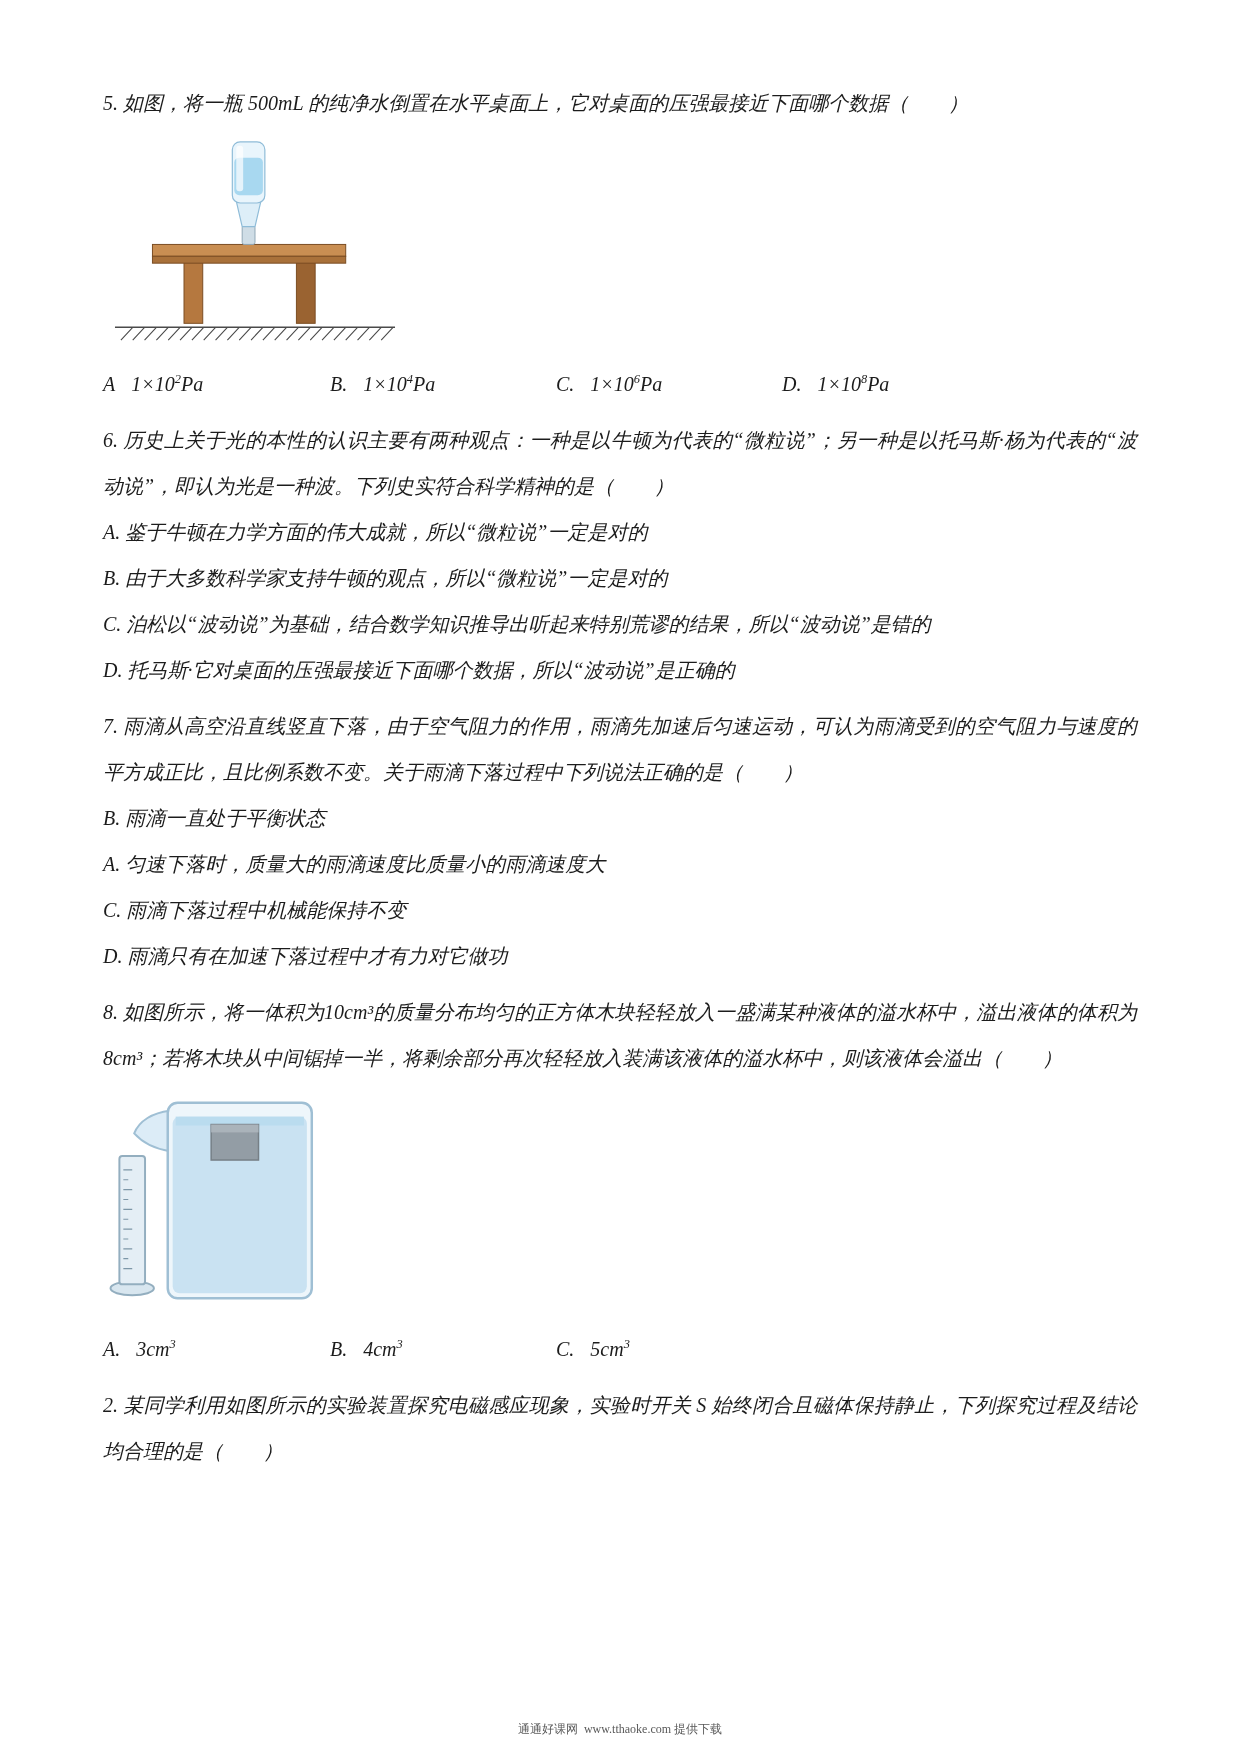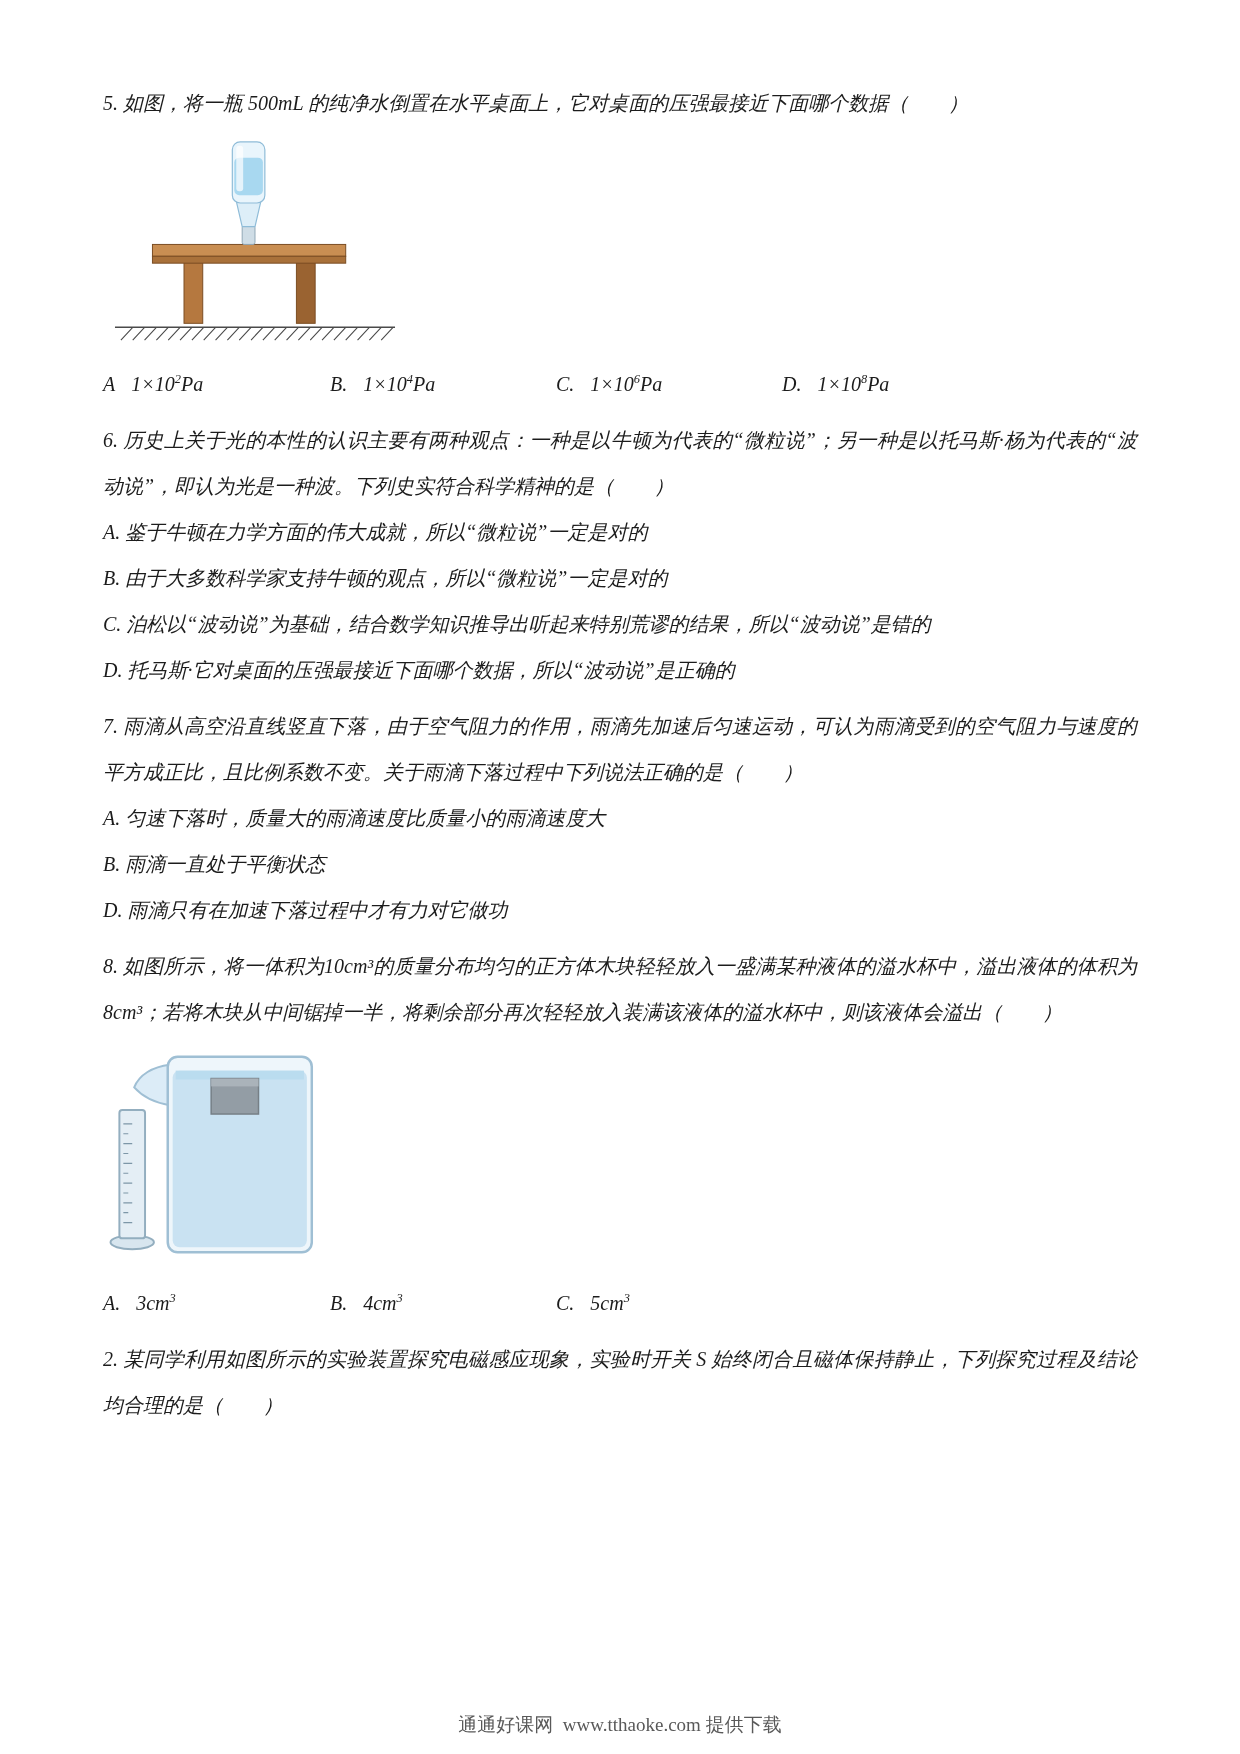--- a/index.html
+++ b/index.html
@@ -12,21 +12,21 @@
   .page { position:absolute; inset:0; padding:80px 103px 0 103px;font-style:italic; }
   .para { line-height:46px; text-align:justify; }
   .line { line-height:46px; }
   .question { margin-bottom:10px; }
   .options-row { display:grid; grid-template-columns:227px 226px 226px 1fr; line-height:46px; }
   .opt-label { margin-right:16px; }
   sup { font-size:0.62em; line-height:0; vertical-align:super; }
   figure { margin:8px 0 10px 2px; }
   .footer {
     position:absolute; left:0; right:0; bottom:16px; text-align:center;
-    font-size:19px; color:#595959; white-space:pre;
+    font-size:12px; color:#595959; white-space:pre;
   }
 </style>
 </head>
 <body>
 
 <div class="page">
 
   <div class="question">
     <div class="para">5. 如图，将一瓶 500mL 的纯净水倒置在水平桌面上，它对桌面的压强最接近下面哪个数据（　　）</div>
 
@@ -66,22 +66,23 @@
   <div class="question">
     <div class="para">6. 历史上关于光的本性的认识主要有两种观点：一种是以牛顿为代表的“微粒说”；另一种是以托马斯·杨为代表的“波动说”，即认为光是一种波。下列史实符合科学精神的是（　　）</div>
     <div class="line">A. 鉴于牛顿在力学方面的伟大成就，所以“微粒说”一定是对的</div>
     <div class="line">B. 由于大多数科学家支持牛顿的观点，所以“微粒说”一定是对的</div>
     <div class="line">C. 泊松以“波动说”为基础，结合数学知识推导出听起来特别荒谬的结果，所以“波动说”是错的</div>
     <div class="line">D. 托马斯·它对桌面的压强最接近下面哪个数据，所以“波动说”是正确的</div>
   </div>
 
   <div class="question">
     <div class="para">7. 雨滴从高空沿直线竖直下落，由于空气阻力的作用，雨滴先加速后匀速运动，可认为雨滴受到的空气阻力与速度的平方成正比，且比例系数不变。关于雨滴下落过程中下列说法正确的是（　　）</div>
+    <div class="line">B. 雨滴一直处于平衡状态</div>
     <div class="line">A. 匀速下落时，质量大的雨滴速度比质量小的雨滴速度大</div>
-    <div class="line">B. 雨滴一直处于平衡状态</div>
+    <div class="line">C. 雨滴下落过程中机械能保持不变</div>
     <div class="line">D. 雨滴只有在加速下落过程中才有力对它做功</div>
   </div>
 
   <div class="question">
     <div class="para">8. 如图所示，将一体积为10cm³的质量分布均匀的正方体木块轻轻放入一盛满某种液体的溢水杯中，溢出液体的体积为8cm³；若将木块从中间锯掉一半，将剩余部分再次轻轻放入装满该液体的溢水杯中，则该液体会溢出（　　）</div>
 
     <figure>
       <svg width="235" height="222" viewBox="0 0 235 225">
 
         <g>

